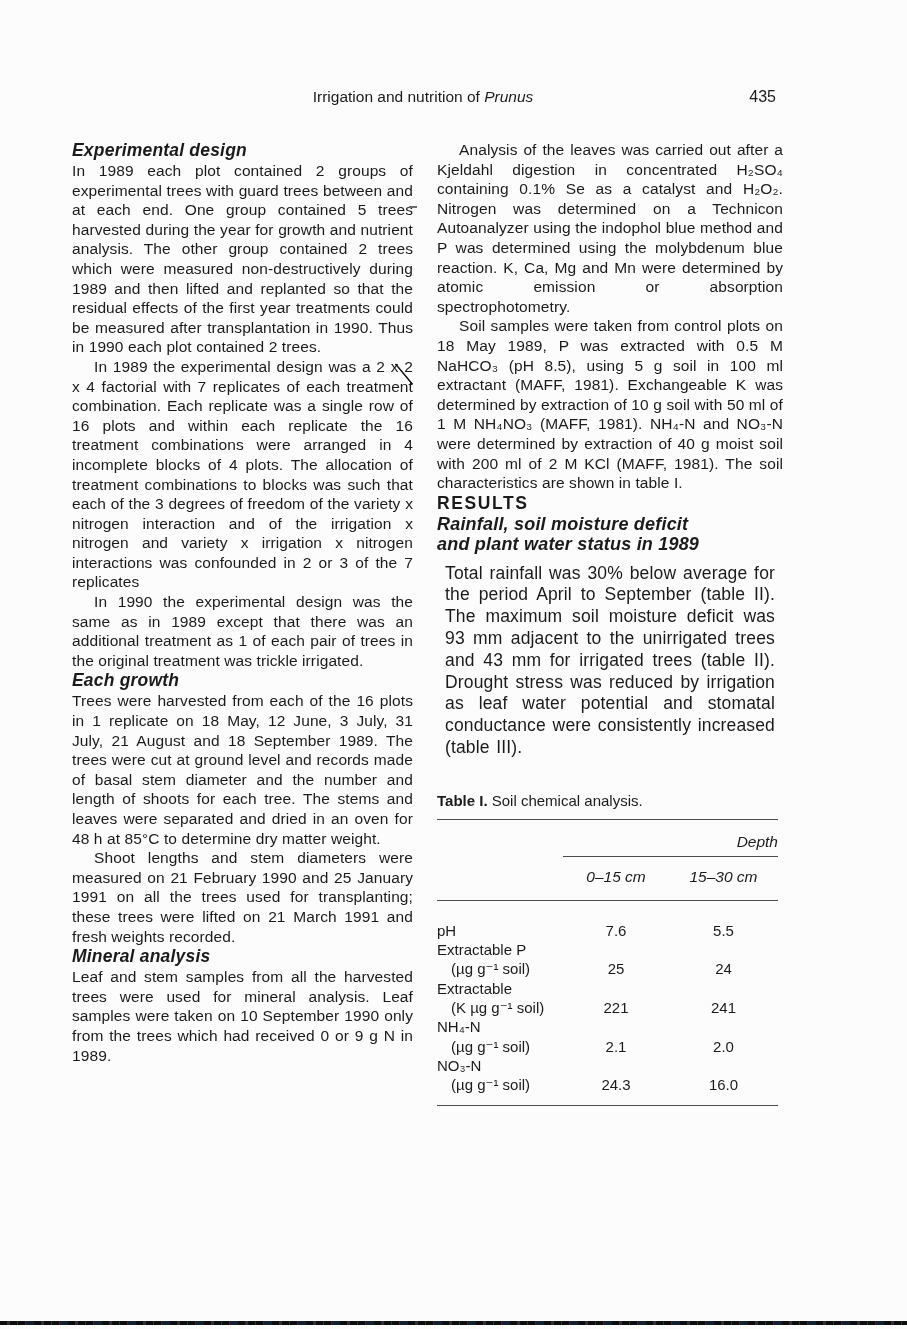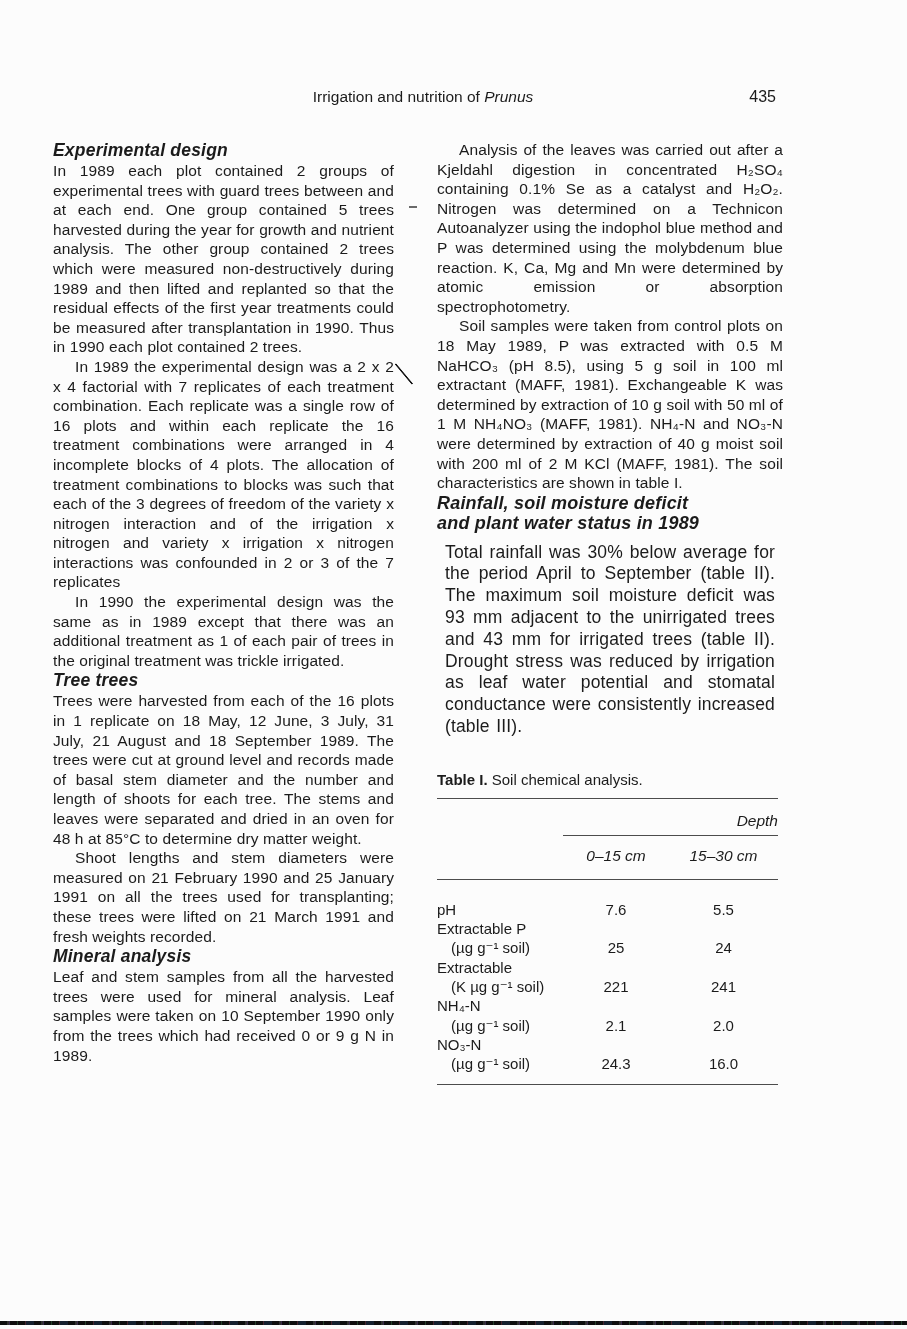--- a/index.html
+++ b/index.html
@@ -17,21 +17,21 @@
     position:absolute;left:68px;top:88px;width:710px;
     display:flex;align-items:baseline;justify-content:center;
     font-size:15.5px;
   }
   .running-title{white-space:nowrap;}
   .running-title i{font-style:italic;}
   .page-number{position:absolute;right:2px;top:0;font-size:16px;}
 
   
   .col{position:absolute;top:140px;}
-  .col-left{left:53px;width:341px;}
+  .col-left{left:72px;width:341px;}
   .col-right{left:437px;width:346px;}
 
   p.body{
     margin:0;
     font-size:15.5px;line-height:19.6px;
     text-align:justify;
     letter-spacing:0.1px;
   }
   p.body.indent{text-indent:22px;}
 
@@ -112,32 +112,33 @@
     <div class="running-title"><span>Irrigation and nutrition of </span><i>Prunus</i></div>
     <div class="page-number">435</div>
   </div>
 
   <div class="col col-left">
     <h3 class="sec mt6">Experimental design</h3>
     <p class="body mt36">In 1989 each plot contained 2 groups of experimental trees with guard trees between and at each end. One group contained 5 trees harvested during the year for growth and nutrient analysis. The other group contained 2 trees which were measured non-destructively during 1989 and then lifted and replanted so that the residual effects of the first year treatments could be measured after transplantation in 1990. Thus in 1990 each plot contained 2 trees.</p>
     <p class="body indent mt20">In 1989 the experimental design was a 2 x 2 x 4 factorial with 7 replicates of each treatment combination. Each replicate was a single row of 16 plots and within each replicate the 16 treatment combinations were arranged in 4 incomplete blocks of 4 plots. The allocation of treatment combinations to blocks was such that each of the 3 degrees of freedom of the variety x nitrogen interaction and of the irrigation x nitrogen and variety x irrigation x nitrogen interactions was confounded in 2 or 3 of the 7 replicates</p>
     <p class="body indent mt19">In 1990 the experimental design was the same as in 1989 except that there was an additional treatment as 1 of each pair of trees in the original treatment was trickle irrigated.</p>
 
-    <h3 class="sec mt35">Tree trees</h3>
+    <h3 class="sec mt35">Each growth</h3>
     <p class="body mt35">Trees were harvested from each of the 16 plots in 1 replicate on 18 May, 12 June, 3 July, 31 July, 21 August and 18 September 1989. The trees were cut at ground level and records made of basal stem diameter and the number and length of shoots for each tree. The stems and leaves were separated and dried in an oven for 48 h at 85°C to determine dry matter weight.</p>
     <p class="body indent mt4">Shoot lengths and stem diameters were measured on 21 February 1990 and 25 January 1991 on all the trees used for transplanting; these trees were lifted on 21 March 1991 and fresh weights recorded.</p>
 
     <h3 class="sec mt37">Mineral analysis</h3>
     <p class="body mt30">Leaf and stem samples from all the harvested trees were used for mineral analysis. Leaf samples were taken on 10 September 1990 only from the trees which had received 0 or 9 g N in 1989.</p>
   </div>
 
   <div class="col col-right">
     <p class="body indent mt11">Analysis of the leaves was carried out after a Kjeldahl digestion in concentrated H₂SO₄ containing 0.1% Se as a catalyst and H₂O₂. Nitrogen was determined on a Technicon Autoanalyzer using the indophol blue method and P was determined using the molybdenum blue reaction. K, Ca, Mg and Mn were determined by atomic emission or absorption spectrophotometry.</p>
     <p class="body indent mt6">Soil samples were taken from control plots on 18 May 1989, P was extracted with 0.5 M NaHCO₃ (pH 8.5), using 5 g soil in 100 ml extractant (MAFF, 1981). Exchangeable K was determined by extraction of 10 g soil with 50 ml of 1 M NH₄NO₃ (MAFF, 1981). NH₄-N and NO₃-N were determined by extraction of 40 g moist soil with 200 ml of 2 M KCl (MAFF, 1981). The soil characteristics are shown in table I.</p>
 
+    <h2 class="results mt32">RESULTS</h2>
 
     <h3 class="subhead mt40"><span>Rainfall, soil moisture deficit</span><br><span>and plant water status in 1989</span></h3>
 
     <p class="lead mt30">Total rainfall was 30% below average for the period April to September (table II). The maximum soil moisture deficit was 93 mm adjacent to the unirrigated trees and 43 mm for irrigated trees (table II). Drought stress was reduced by irrigation as leaf water potential and stomatal conductance were consistently increased (table III).</p>
 
     <div class="table-block mt32">
       <p class="caption"><b>Table I.</b> <span>Soil chemical analysis.</span></p>
 
       <div class="rule full mt9"></div>
 

